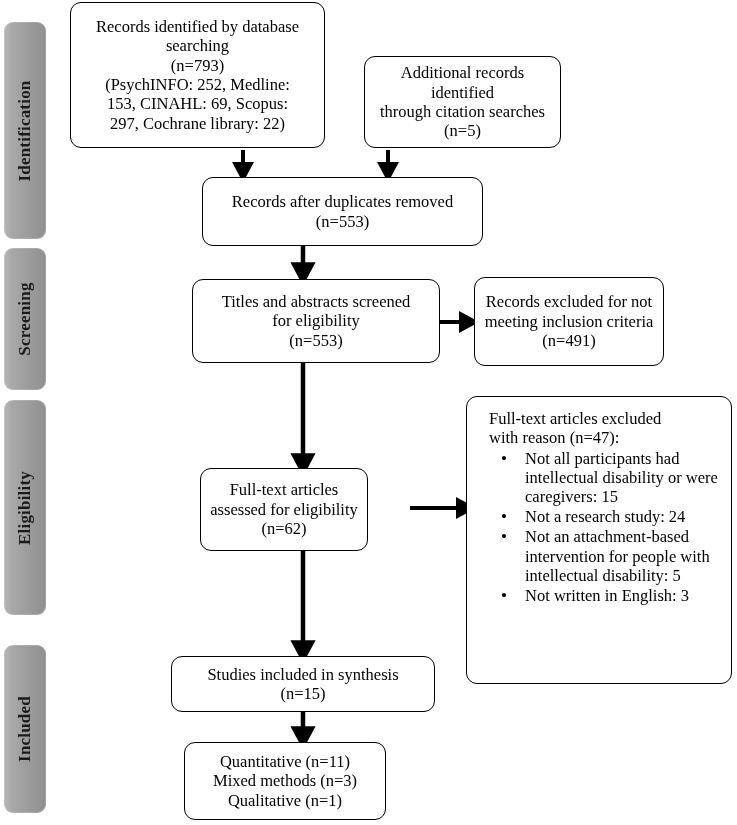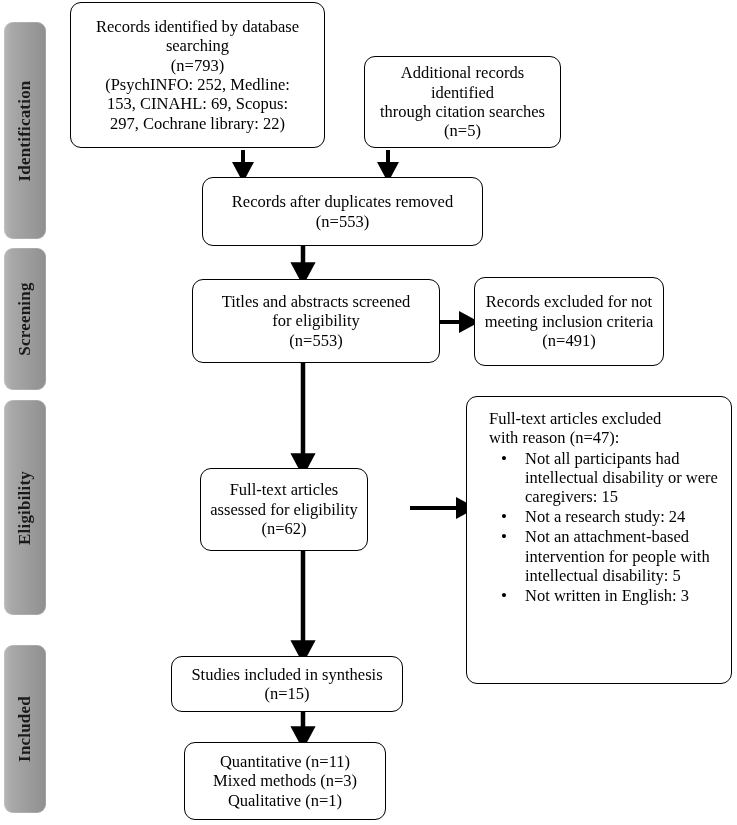--- a/index.html
+++ b/index.html
@@ -204,21 +204,21 @@
           <span>Not an attachment-based intervention for people with intellectual disability: 5</span>
         </li>
         <li>
           <span class="bullet">•</span>
           <span>Not written in English: 3</span>
         </li>
       </ul>
     </div>
   </div>
 
-  <div class="node" style="left:171px; top:656px; width:232px; height:56px;">
+  <div class="node" style="left:171px; top:656px; width:264px; height:56px;">
     <div class="lines">
       <div>Studies included in synthesis</div>
       <div>(n=15)</div>
     </div>
   </div>
 
   <div class="node" style="left:184px; top:742px; width:202px; height:78px;">
     <div class="lines">
       <div>Quantitative (n=11)</div>
       <div>Mixed methods (n=3)</div>

